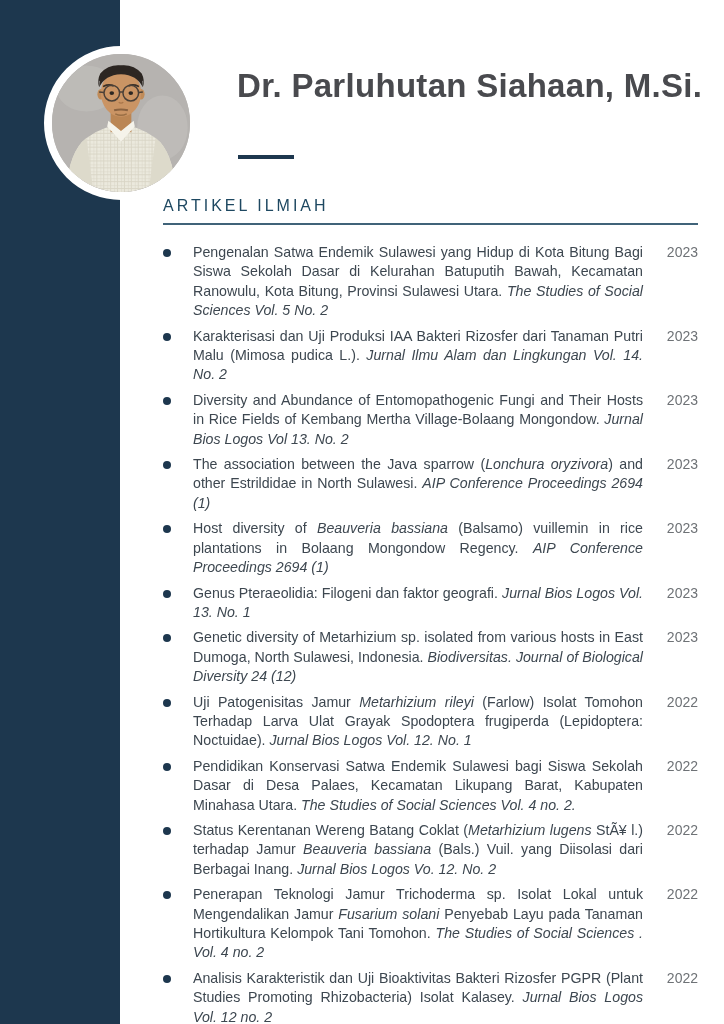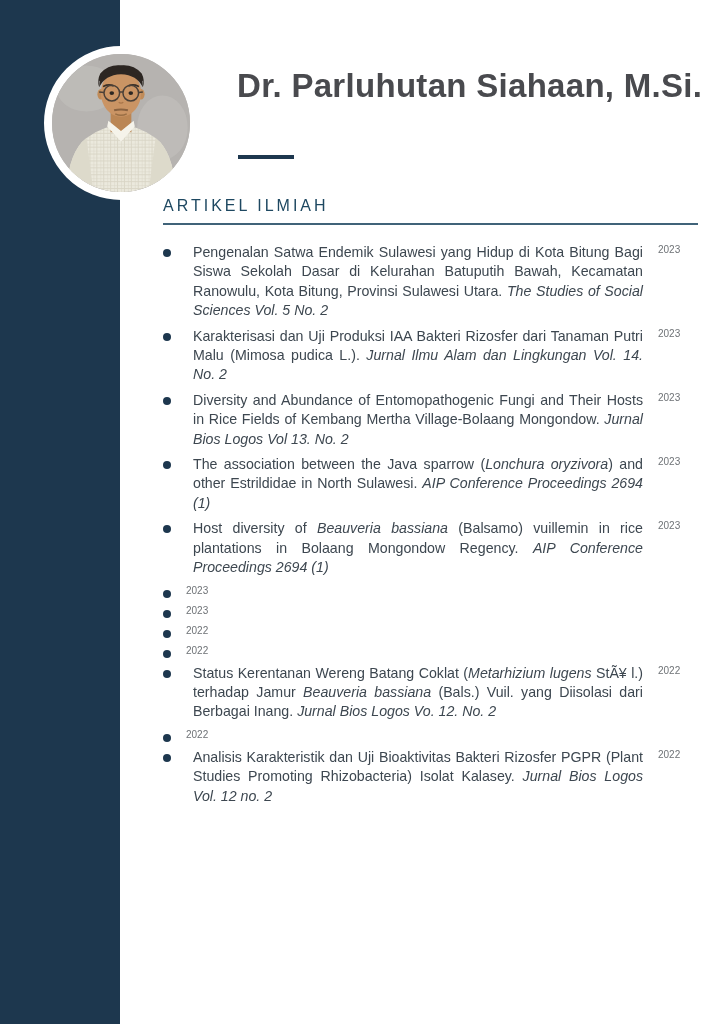--- a/index.html
+++ b/index.html
@@ -55,22 +55,22 @@
     flex:none;width:8px;height:8px;border-radius:50%;
     background:var(--accent-navy);margin-top:6px;
   }
   .article-text{
     flex:1;margin-left:22px;text-align:justify;
     font-size:14.2px;line-height:19.4px;font-weight:500;
     color:var(--body-text);
   }
   .article-text em{font-style:italic;}
   .year{
-    flex:none;width:40px;margin-left:15px;
-    font-size:10px;color:var(--year-text);padding-top:1px;
+    flex:none;width:40px;margin-left:15px;text-align:right;
+    font-size:14px;color:var(--year-text);padding-top:1px;
   }
 </style>
 </head>
 <body>
 
 <div class="page">
   <div class="side-strip"></div>
 
   <div class="photo-wrap" aria-label="Portrait photo of a man with glasses wearing a light checkered shirt">
     <svg viewBox="0 0 120 120">
@@ -141,46 +141,51 @@
   </li>
 
   <li class="article">
     <span class="bullet"></span>
     <p class="article-text"><span>Host diversity of </span><em>Beauveria bassiana</em><span> (Balsamo) vuillemin in rice plantations in Bolaang Mongondow Regency. </span><em>AIP Conference Proceedings 2694 (1)</em></p>
     <span class="year">2023</span>
   </li>
 
   <li class="article">
     <span class="bullet"></span>
+    <p class="article-text"><span>Genus Pteraeolidia: Filogeni dan faktor geografi. </span><em>Jurnal Bios Logos Vol. 13. No. 1</em></p>
     <span class="year">2023</span>
   </li>
 
   <li class="article">
     <span class="bullet"></span>
+    <p class="article-text"><span>Genetic diversity of Metarhizium sp. isolated from various hosts in East Dumoga, North Sulawesi, Indonesia. </span><em>Biodiversitas. Journal of Biological Diversity 24 (12)</em></p>
     <span class="year">2023</span>
   </li>
 
   <li class="article">
     <span class="bullet"></span>
+    <p class="article-text"><span>Uji Patogenisitas Jamur </span><em>Metarhizium rileyi</em><span> (Farlow) Isolat Tomohon Terhadap Larva Ulat Grayak Spodoptera frugiperda (Lepidoptera: Noctuidae). </span><em>Jurnal Bios Logos Vol. 12. No. 1</em></p>
     <span class="year">2022</span>
   </li>
 
   <li class="article">
     <span class="bullet"></span>
+    <p class="article-text"><span>Pendidikan Konservasi Satwa Endemik Sulawesi bagi Siswa Sekolah Dasar di Desa Palaes, Kecamatan Likupang Barat, Kabupaten Minahasa Utara. </span><em>The Studies of Social Sciences Vol. 4 no. 2.</em></p>
     <span class="year">2022</span>
   </li>
 
   <li class="article">
     <span class="bullet"></span>
     <p class="article-text"><span>Status Kerentanan Wereng Batang Coklat (</span><em>Metarhizium lugens</em><span> StÃ¥ l.) terhadap Jamur </span><em>Beauveria bassiana</em><span> (Bals.) Vuil. yang Diisolasi dari Berbagai Inang. </span><em>Jurnal Bios Logos Vo. 12. No. 2</em></p>
     <span class="year">2022</span>
   </li>
 
   <li class="article">
     <span class="bullet"></span>
+    <p class="article-text"><span>Penerapan Teknologi Jamur Trichoderma sp. Isolat Lokal untuk Mengendalikan Jamur </span><em>Fusarium solani</em><span> Penyebab Layu pada Tanaman Hortikultura Kelompok Tani Tomohon. </span><em>The Studies of Social Sciences . Vol. 4 no. 2</em></p>
     <span class="year">2022</span>
   </li>
 
   <li class="article">
     <span class="bullet"></span>
     <p class="article-text"><span>Analisis Karakteristik dan Uji Bioaktivitas Bakteri Rizosfer PGPR (Plant Studies Promoting Rhizobacteria) Isolat Kalasey. </span><em>Jurnal Bios Logos Vol. 12 no. 2</em></p>
     <span class="year">2022</span>
   </li>
 </ul>
   </div>

